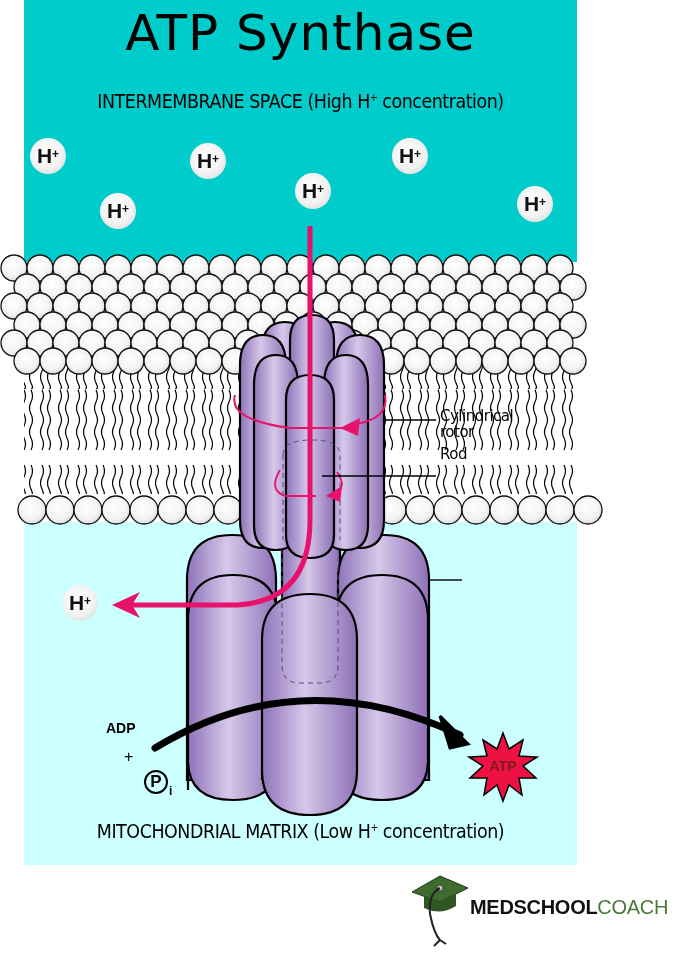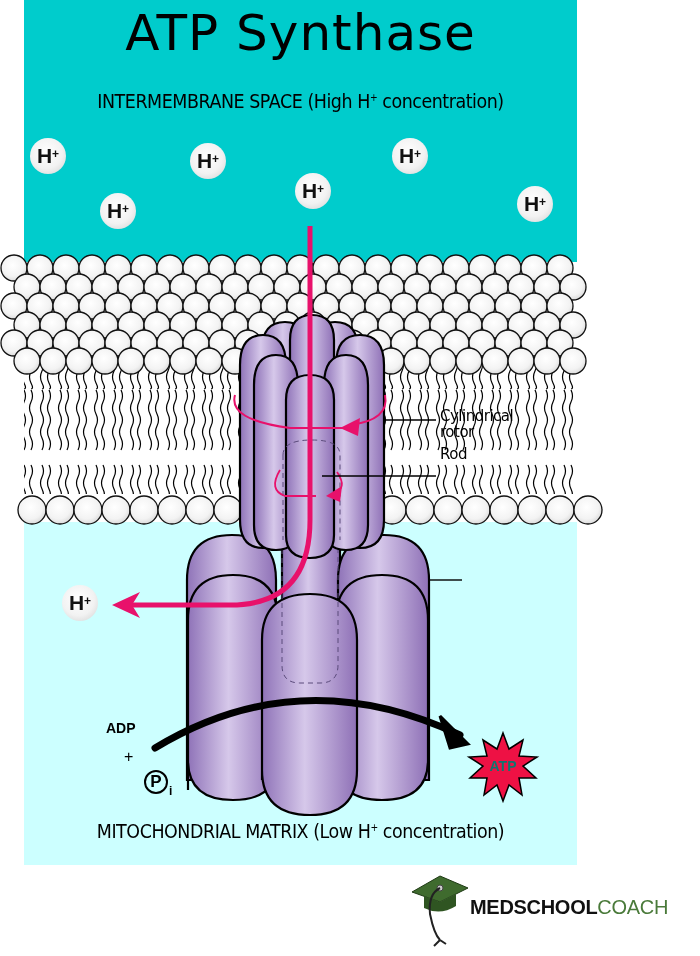--- a/index.html
+++ b/index.html
@@ -15,21 +15,21 @@
   .side-label { position:absolute; font-size:15px; line-height:16px; color:#000; font-family:"DejaVu Sans", sans-serif; letter-spacing:-0.5px; }
   .mem-label { left:40px; top:412px; font-size:14px; line-height:15px; text-transform:uppercase; }
   .lbl-rotor { left:440px; top:408px; }
   .lbl-rod { left:440px; top:446px; }
   .lbl-knob { left:468px; top:570px; }
   .adp { position:absolute; left:106px; top:720px; font-family:"Liberation Sans", sans-serif; font-weight:bold; font-size:14px; color:#000; }
   .plus { position:absolute; left:124px; top:748px; font-family:"Liberation Sans", sans-serif; font-size:16px; color:#000; }
   .pi { position:absolute; left:116px; top:770px; font-family:"Liberation Sans", sans-serif; font-weight:bold; font-size:17px; color:#000;margin-left:28px; }
   .pi-circle { display:inline-block; width:20px; height:20px; border:2px solid #000; border-radius:50%; text-align:center; line-height:20px; }
   .pi-sub { font-size:12px; position:relative; top:8px; margin-left:1px; }
-  .atp-label { position:absolute; left:478px; top:758px; width:50px; text-align:center; font-family:"Liberation Sans", sans-serif; font-weight:bold; font-size:14px; color:#0f766e; }
+  .atp-label { position:absolute; left:478px; top:758px; width:50px; text-align:center; font-family:"Liberation Sans", sans-serif; font-weight:bold; font-size:14px; color:#7f1d1d; }
   .logo { position:absolute; left:410px; top:868px; width:285px; height:80px; }
   .logo-text { position:absolute; left:60px; top:28px; font-family:"Liberation Sans", sans-serif; font-size:20px; letter-spacing:-0.3px; }
   .logo-bold { font-weight:900; color:#111; }
   .logo-light { font-weight:normal; color:#4a7a3a; }
 </style>
 </head>
 <body>
 
 <div class="canvas">
   <svg width="700" height="956" viewBox="0 0 700 956" xmlns="http://www.w3.org/2000/svg">

